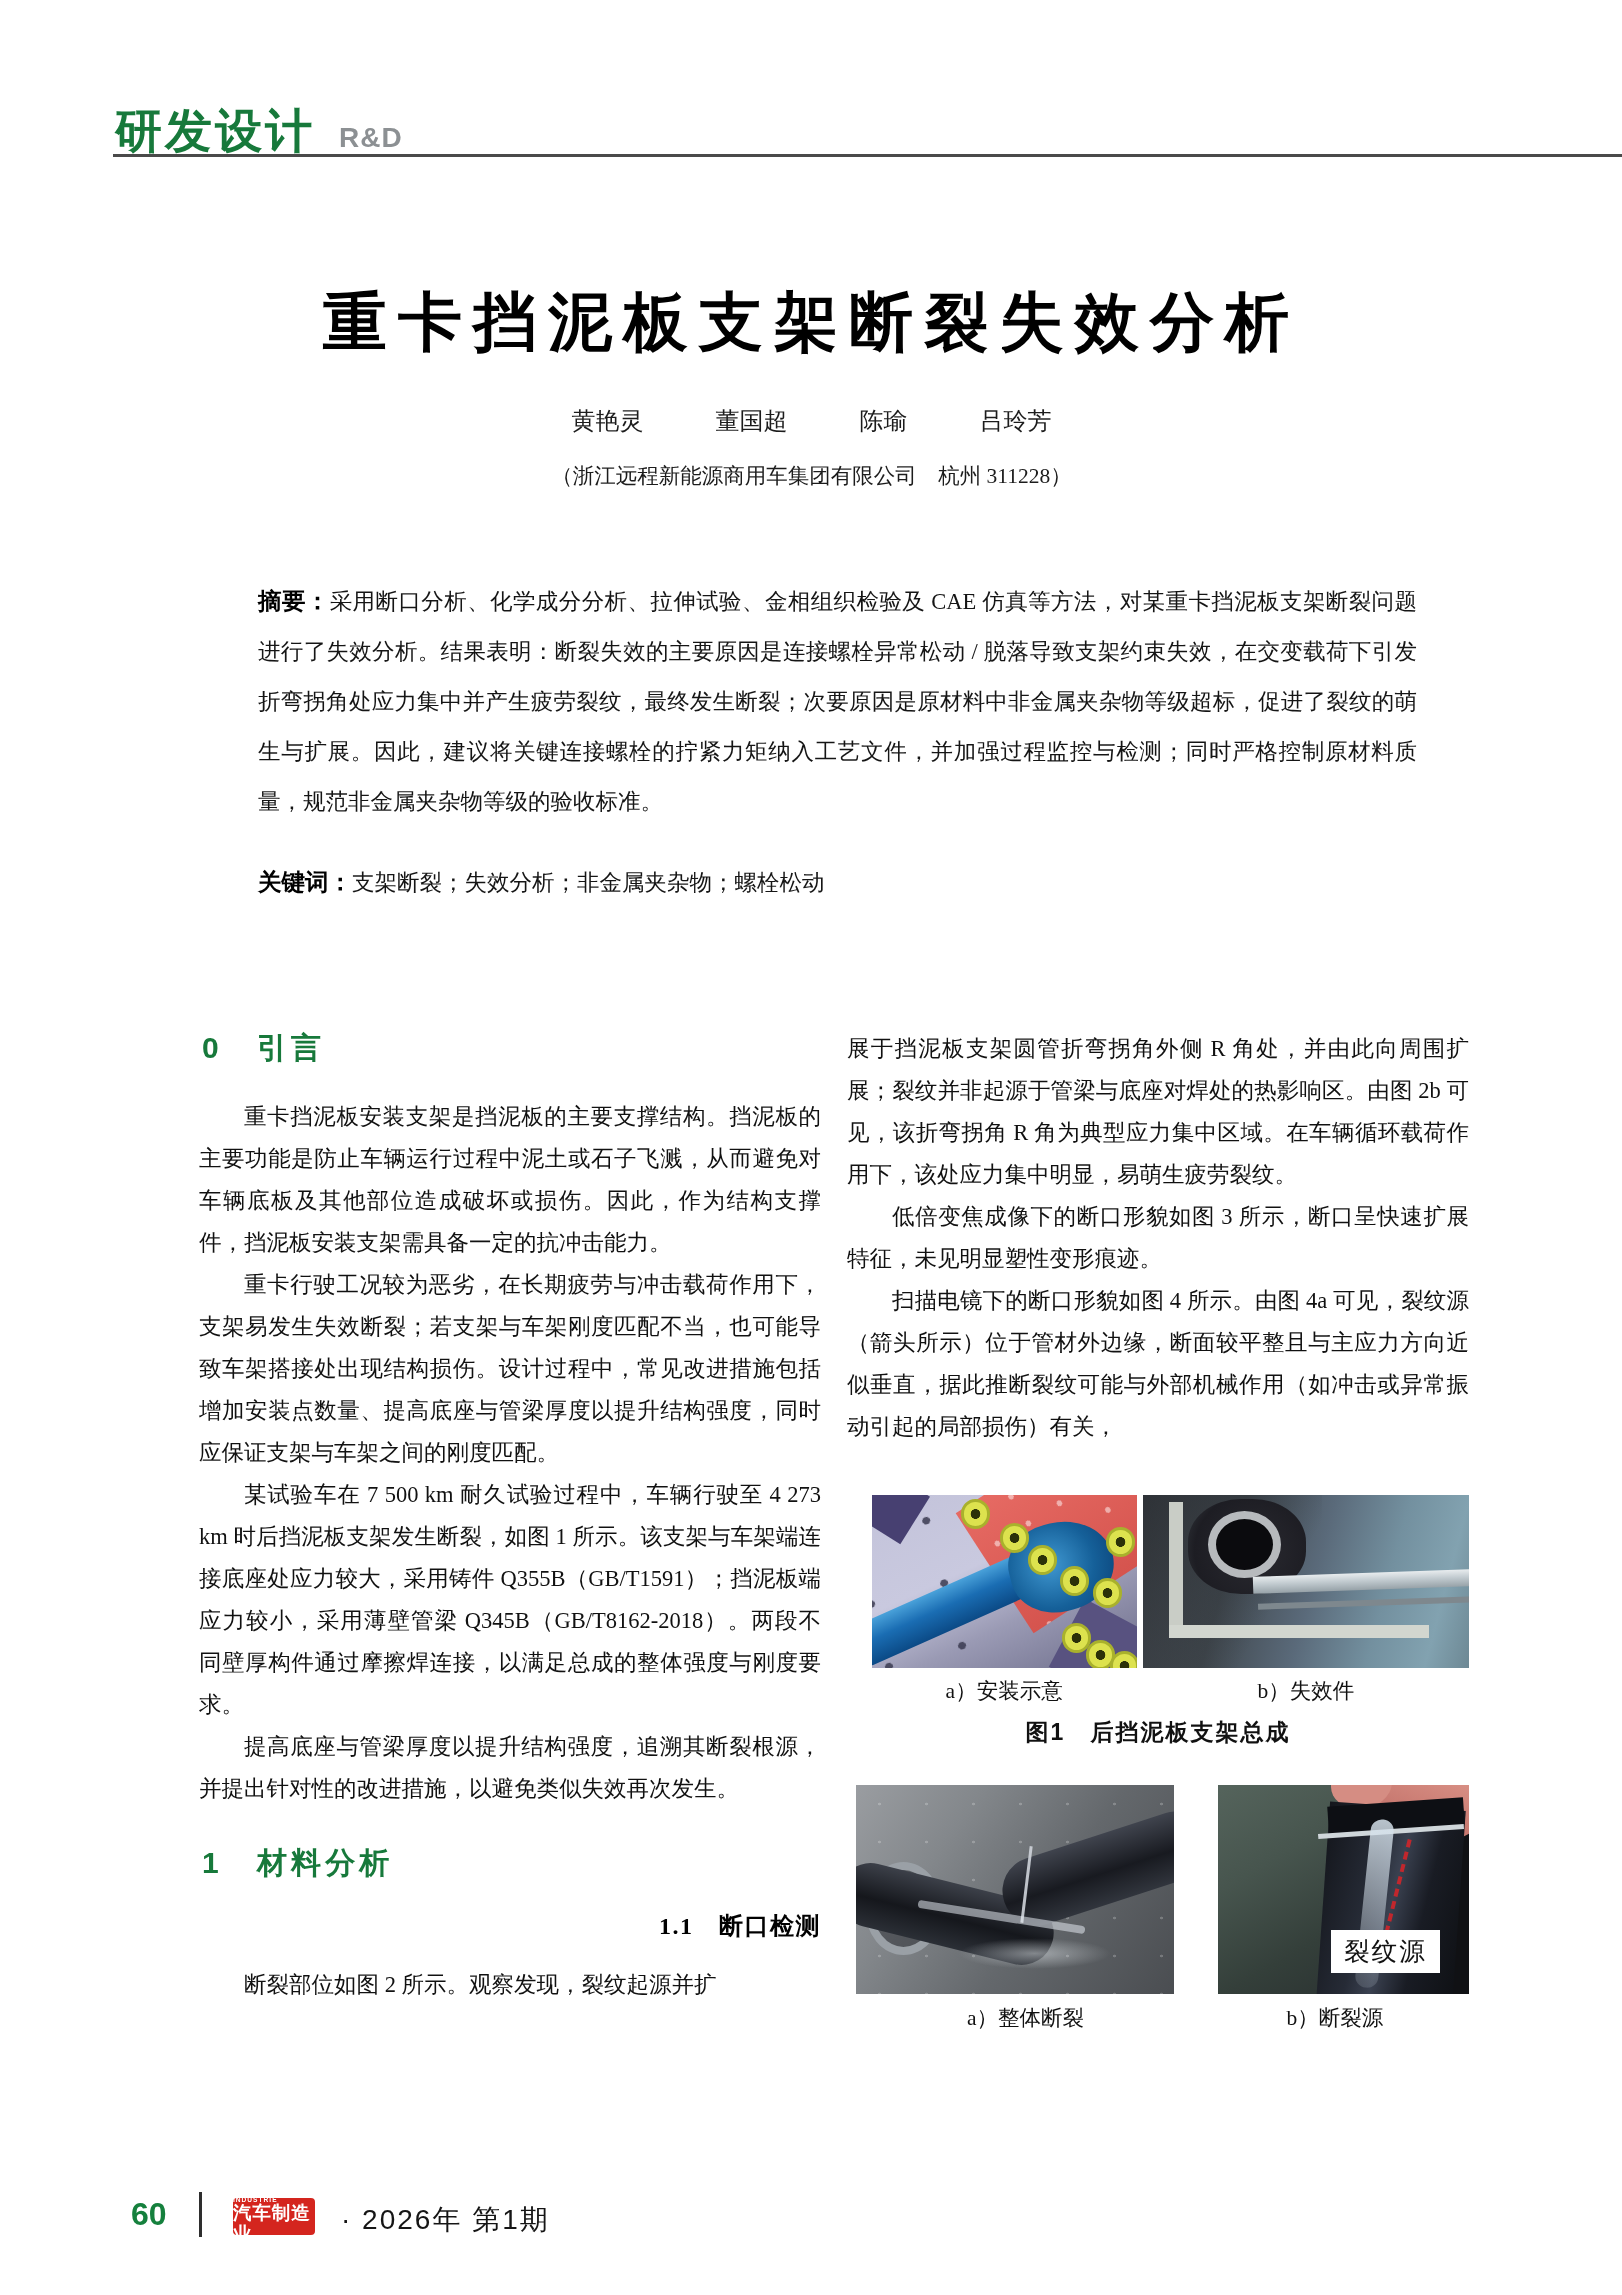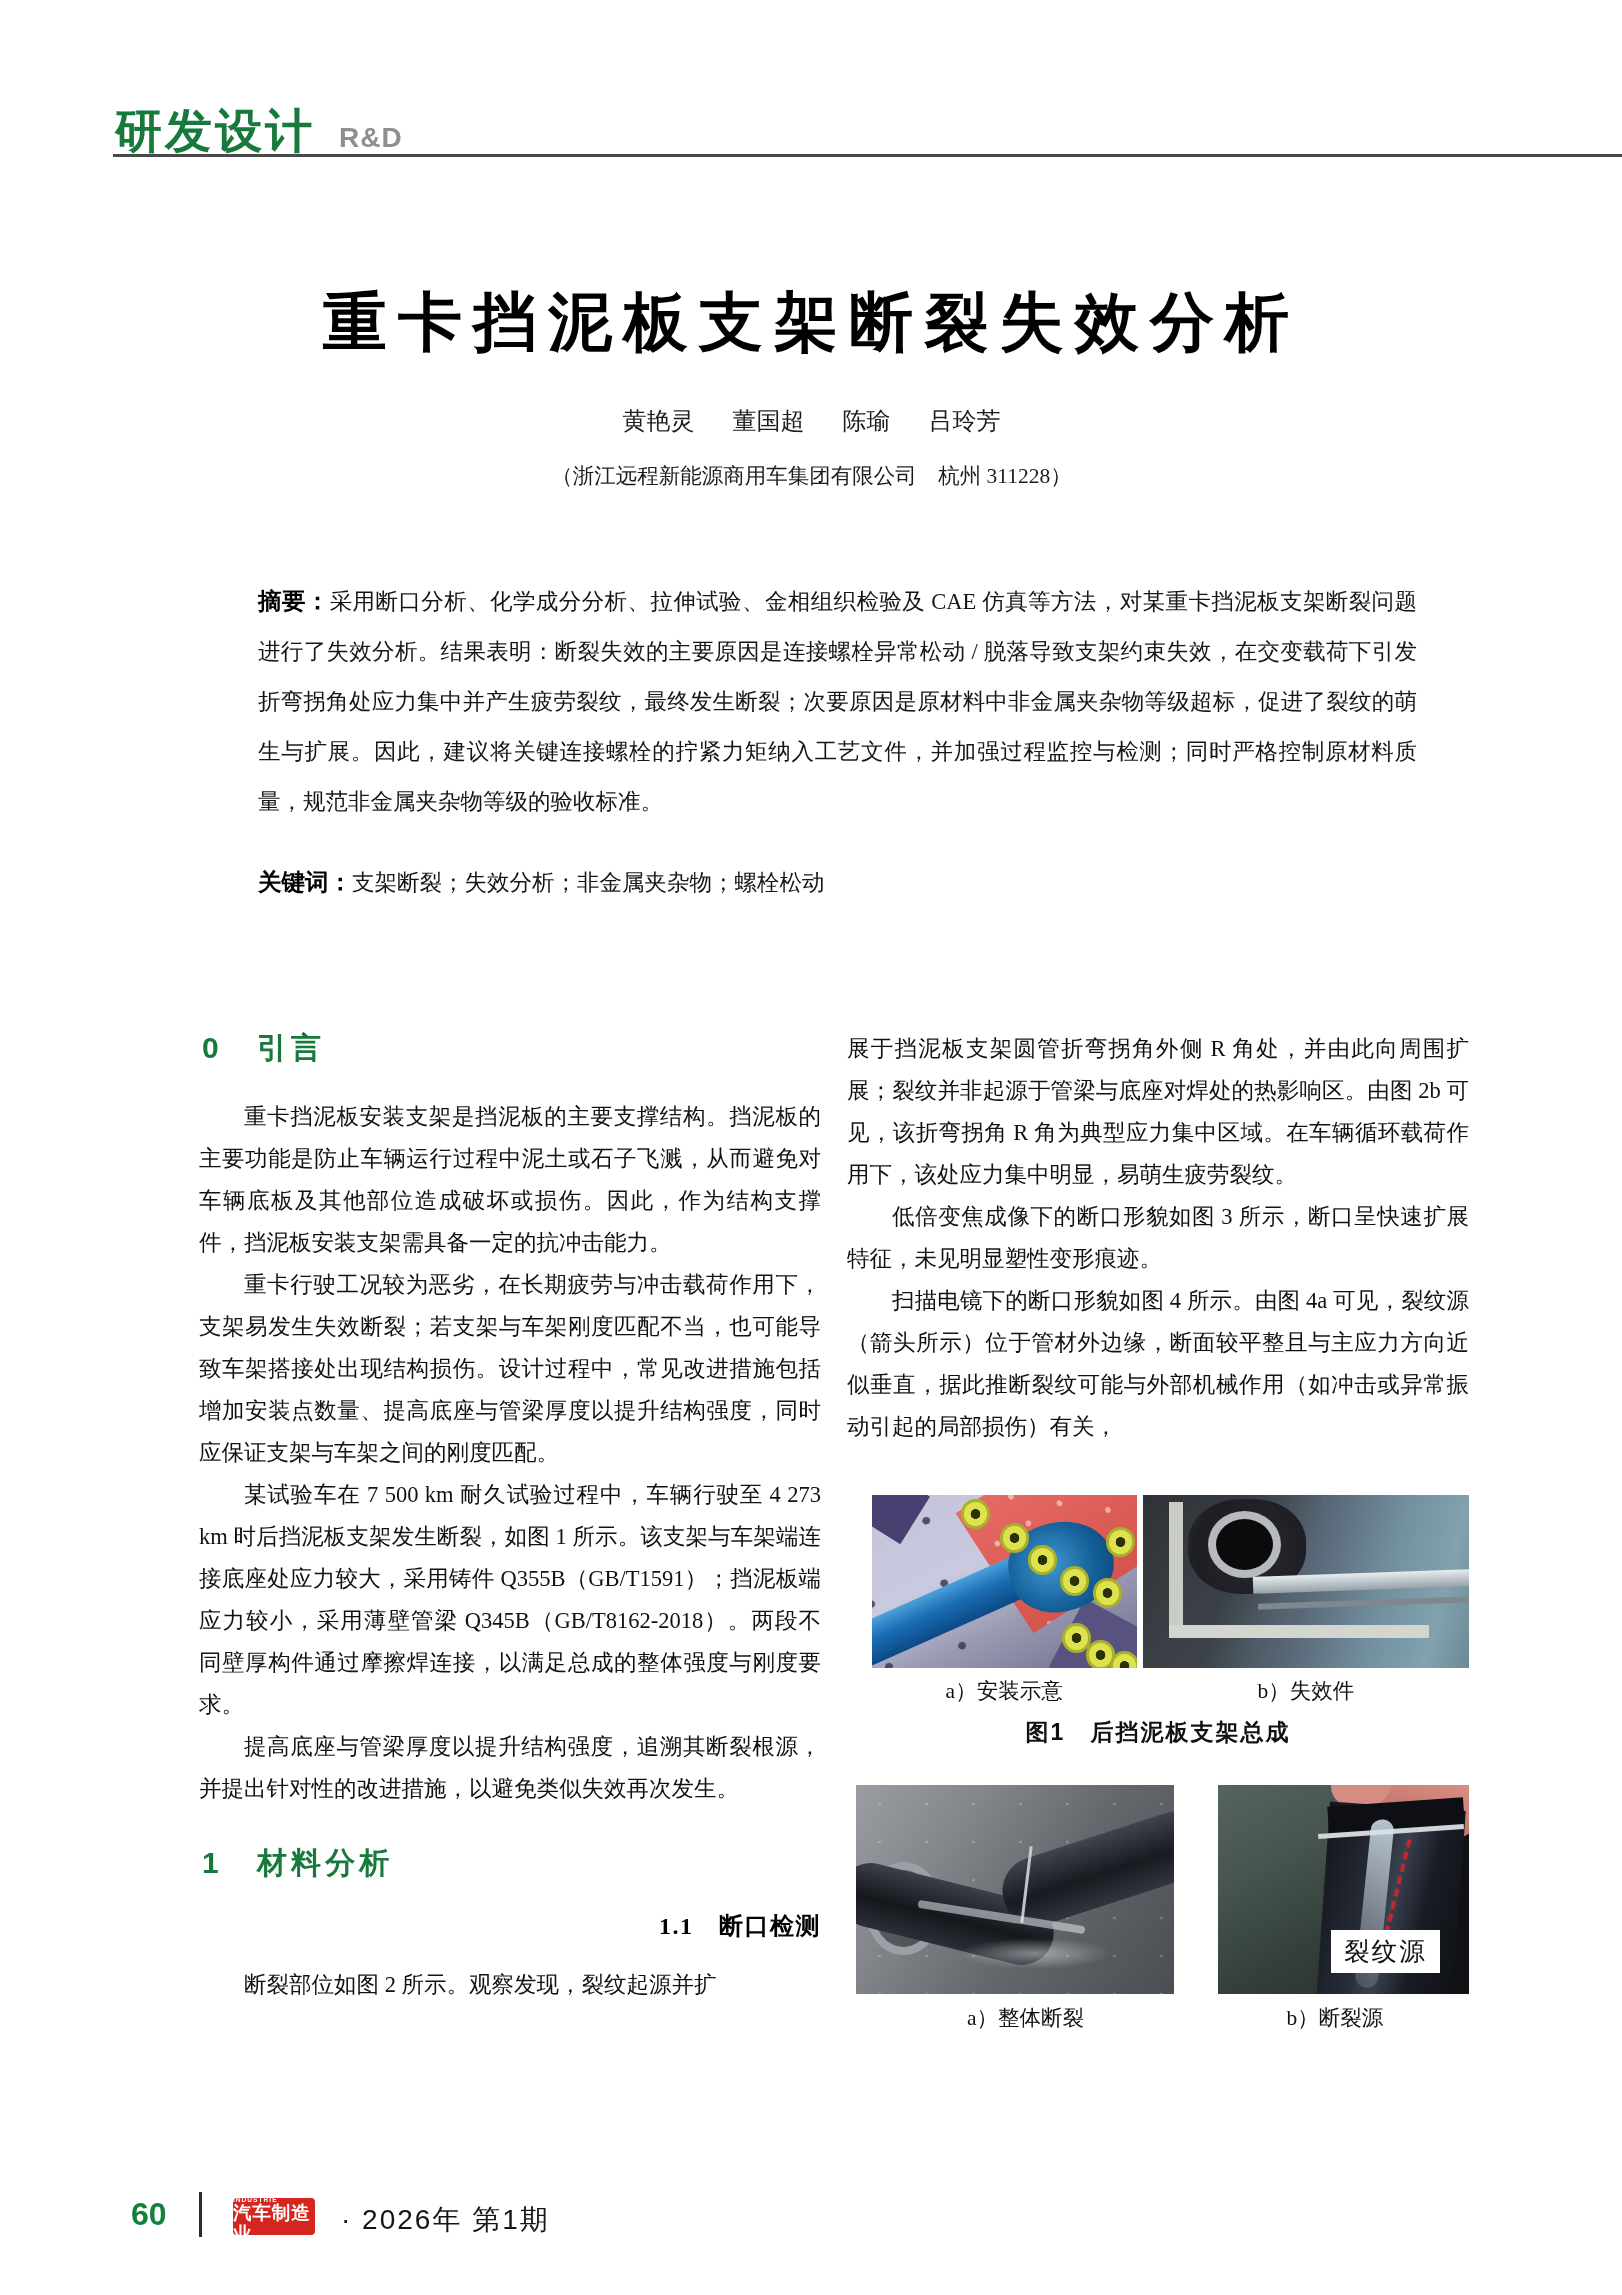--- a/index.html
+++ b/index.html
@@ -12,21 +12,21 @@
   .sec-cn{font-family:"Liberation Sans","DejaVu Sans",sans-serif;font-weight:bold;
           font-size:47px;color:#17793b;letter-spacing:3.1px;display:inline-block;}
   .sec-en{font-family:"Liberation Sans","DejaVu Sans",sans-serif;font-weight:bold;
           font-size:28px;color:#8c9093;display:inline-block;margin-left:21.5px;letter-spacing:1px;}
   .header-rule{left:113px;top:154px;width:1509px;height:2.6px;background:#4a4a4a;}
   
   .paper-title{left:0;top:279px;width:1623px;text-align:center;
     font-family:"Liberation Sans","DejaVu Sans",sans-serif;font-weight:bold;
     font-size:64px;letter-spacing:11.2px;color:#000;}
   .authors{left:0;top:405px;width:1623px;text-align:center;font-size:24px;color:#1c1c1c;}
-  .authors span{margin:0 16px;}
+  .authors span{margin:0 33px;}
   .affiliation{left:0;top:461px;width:1623px;text-align:center;font-size:21.5px;color:#1c1c1c;}
   
   .abstract{left:258px;top:553px;width:1159px;font-size:22.5px;line-height:50px;
             text-align:justify;color:#151515;}
   .kw{left:258px;top:843px;width:1159px;font-size:22.5px;color:#151515;}
   .blk-label{font-family:"Liberation Sans","DejaVu Sans",sans-serif;font-weight:bold;font-size:23.5px;color:#000;}
   
   .col{width:622px;}
   .leftcol{left:199px;top:1028px;}
   .rightcol{left:847px;top:1028px;}

